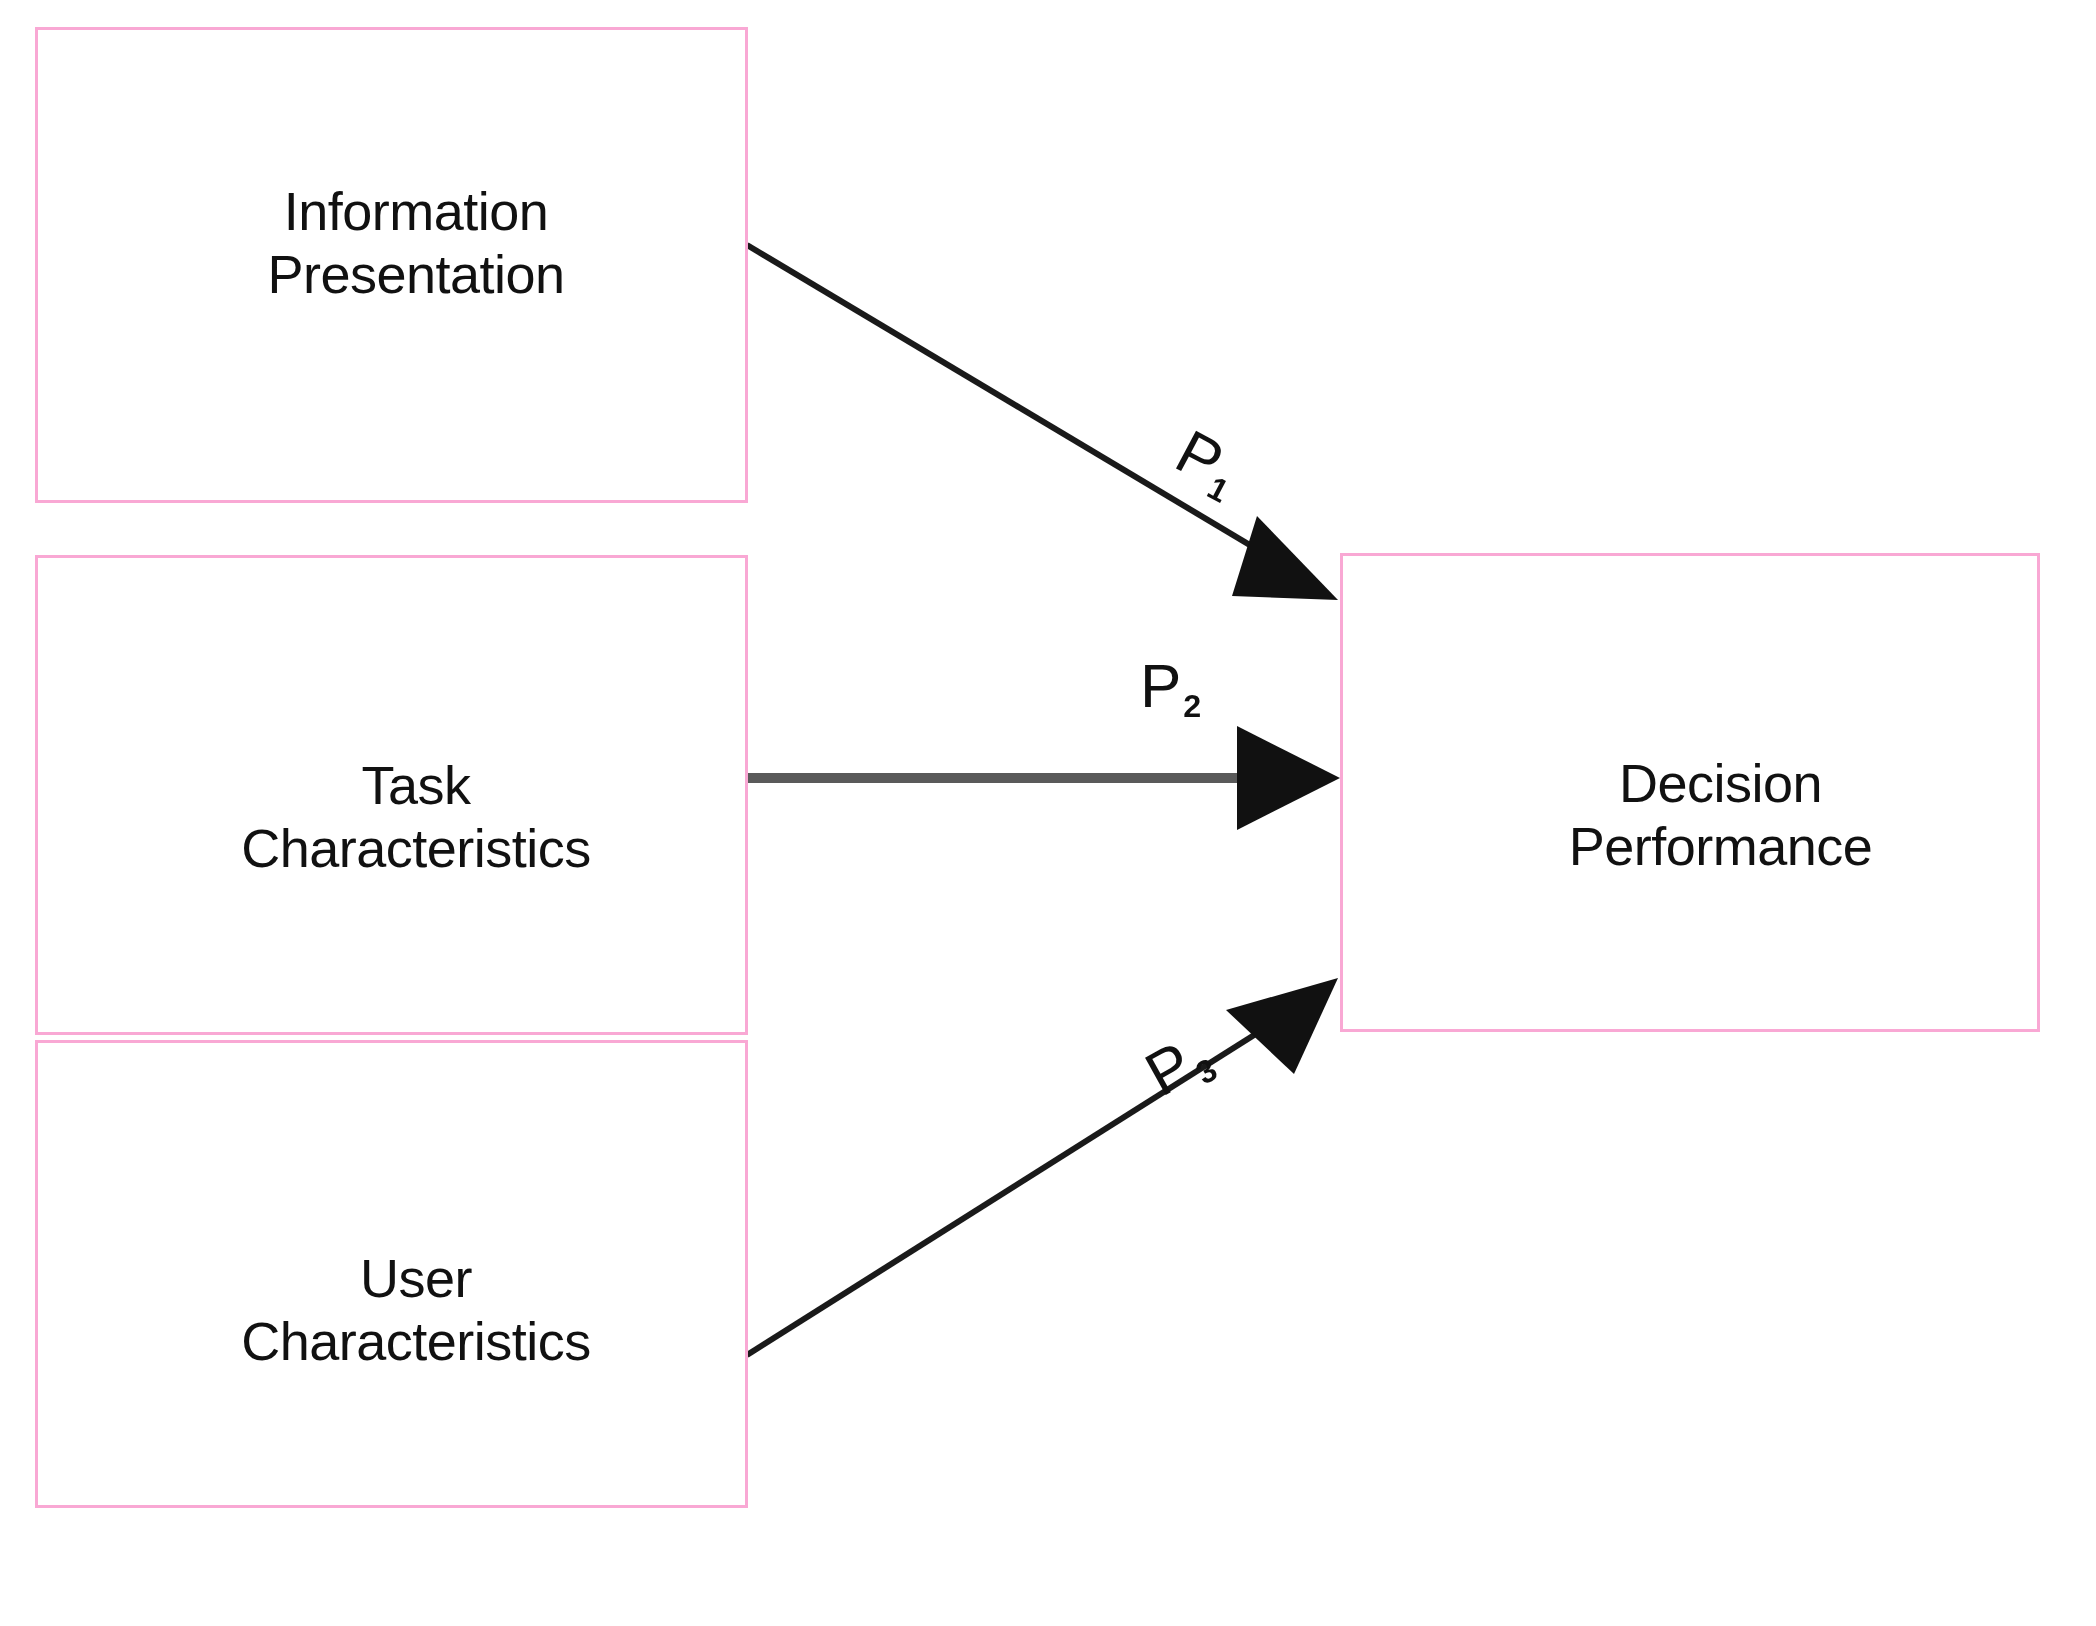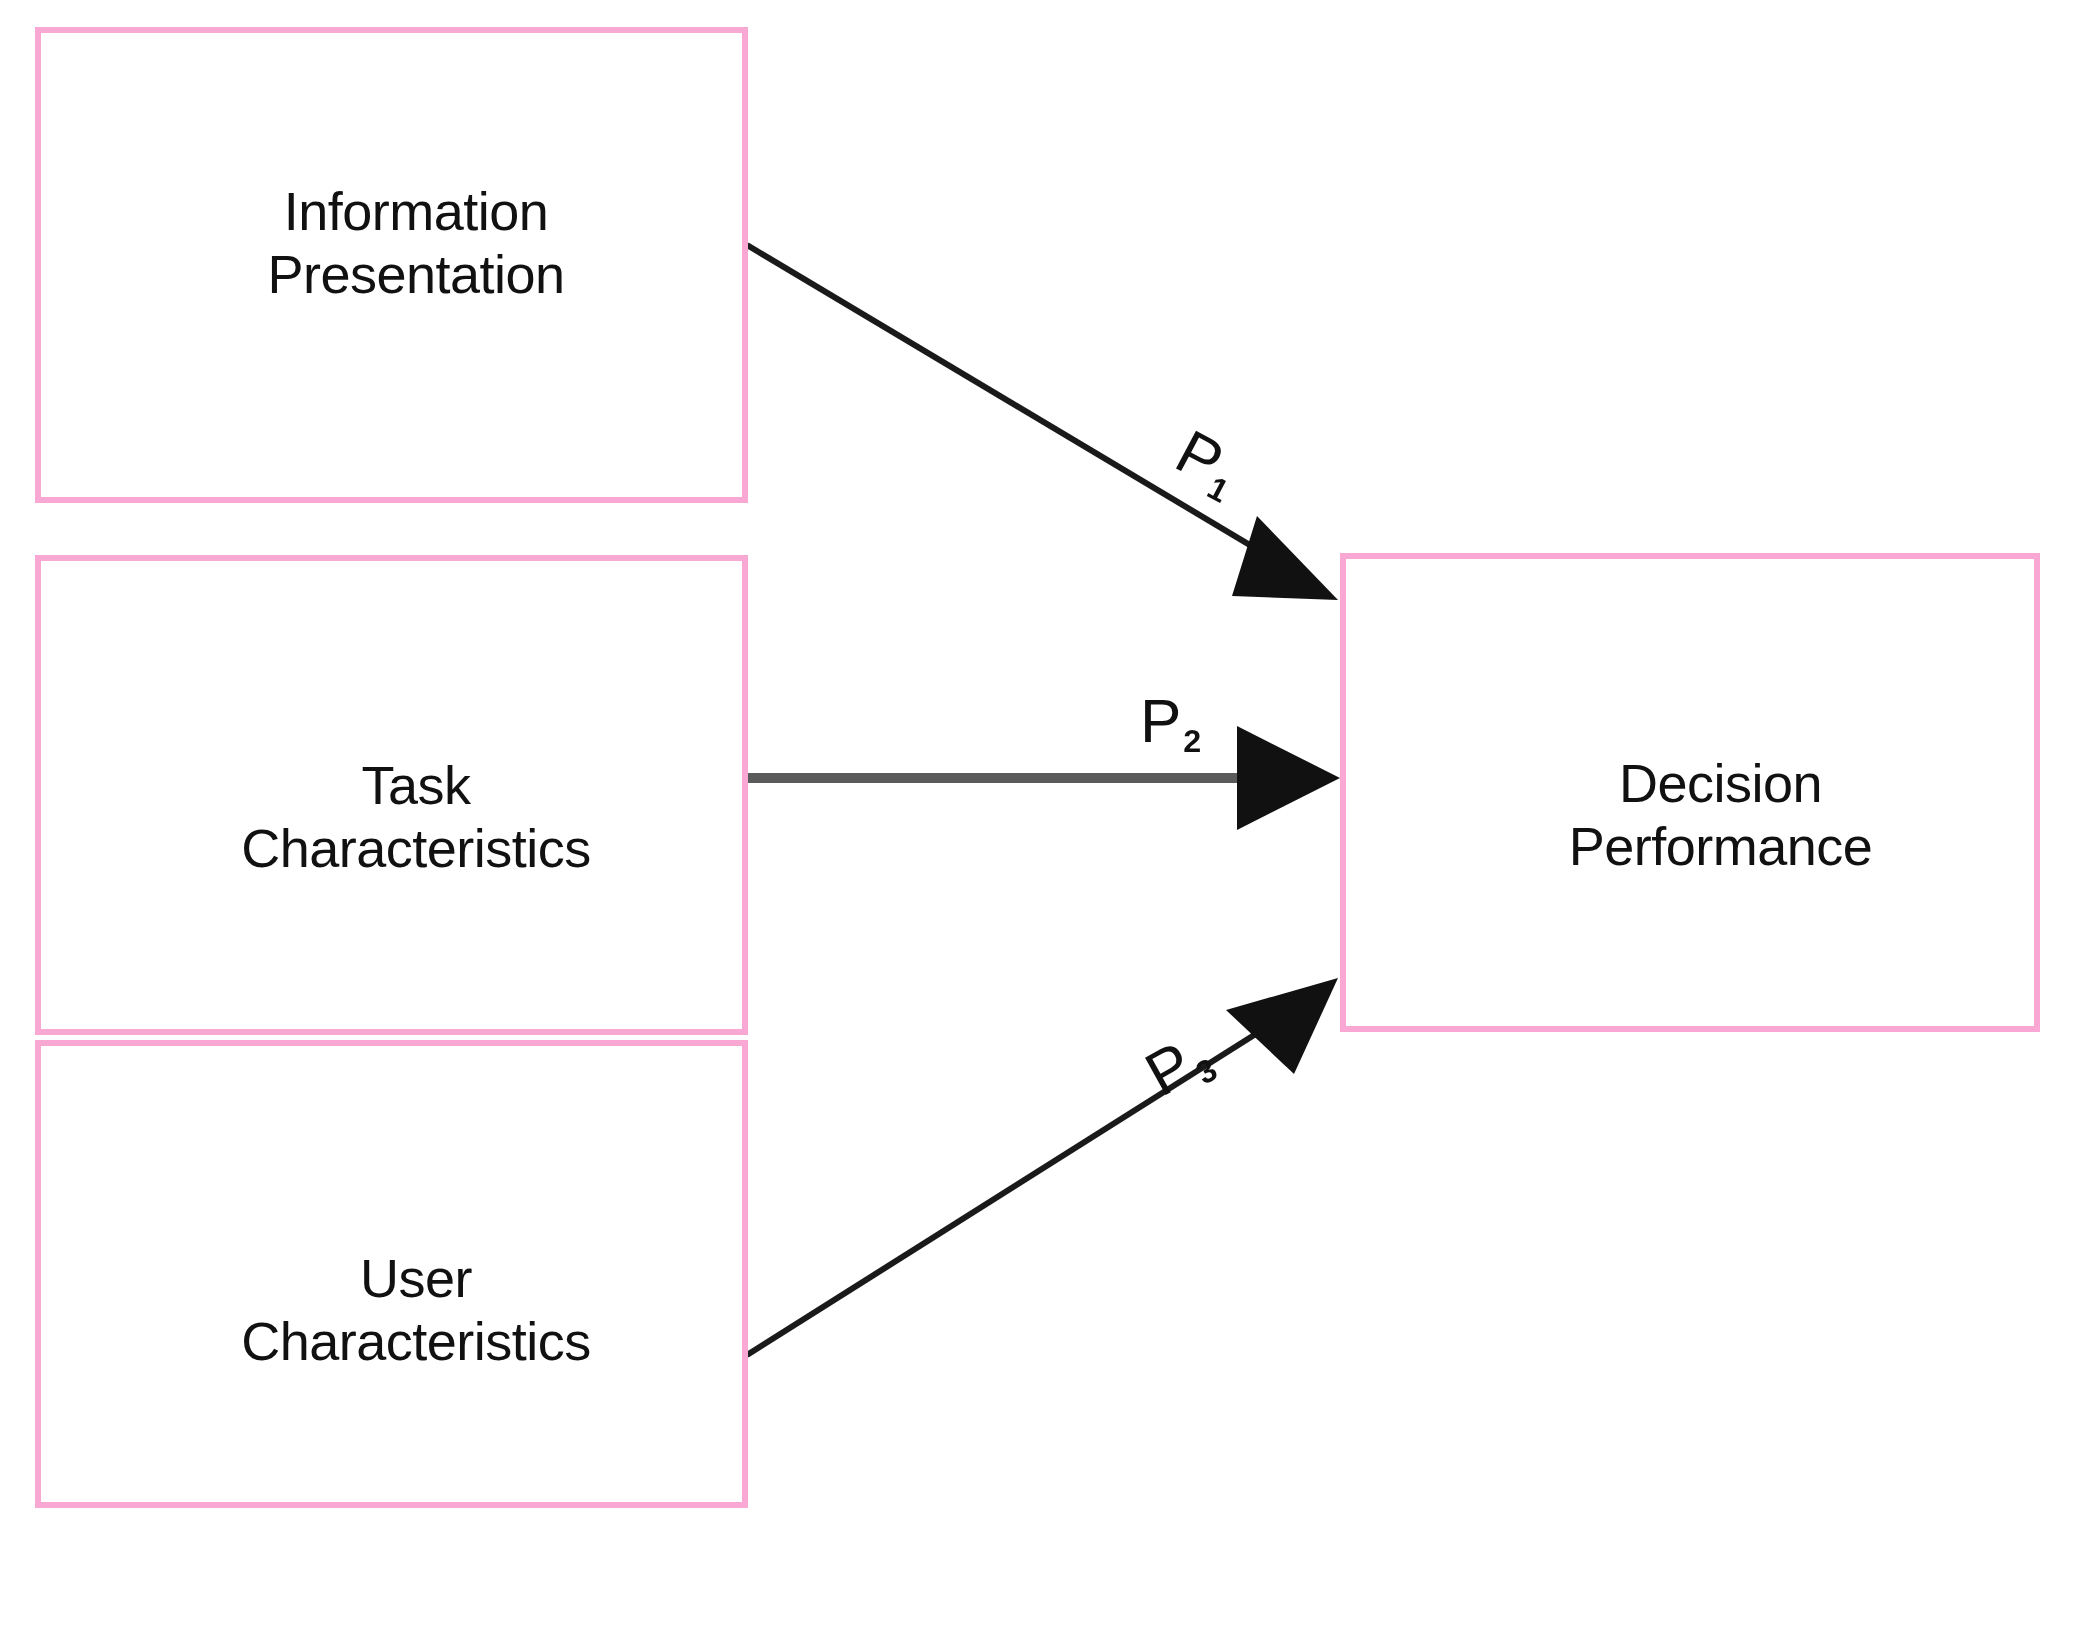--- a/index.html
+++ b/index.html
@@ -12,21 +12,21 @@
     width: 2096px;
     height: 1626px;
     background: #ffffff;
     overflow: hidden;
     font-family: "Liberation Sans", sans-serif;
   }
   .node-box {
     position: absolute;
     box-sizing: border-box;
     background: #ffffff;
-    border: 6px solid #f9a8d4;
+    border: 3px solid #f9a8d4;
     display: flex;
     align-items: center;
     justify-content: center;
     padding-left: 45px;
   }
   .node-label {
     text-align: center;
     color: #111111;
     font-family: "Liberation Sans", sans-serif;
     font-size: 54px;
@@ -71,21 +71,21 @@
     font-weight: 700;
   }
   #edge-label-p1 {
     left: 1196px;
     top: 420px;
     transform: rotate(28deg);
     transform-origin: left top;
   }
   #edge-label-p2 {
     left: 1140px;
-    top: 690px;
+    top: 655px;
   }
   #edge-label-p3 {
     left: 1136px;
     top: 1052px;
     transform: rotate(-29deg);
     transform-origin: left top;
   }
 </style>
 </head>
 <body>

